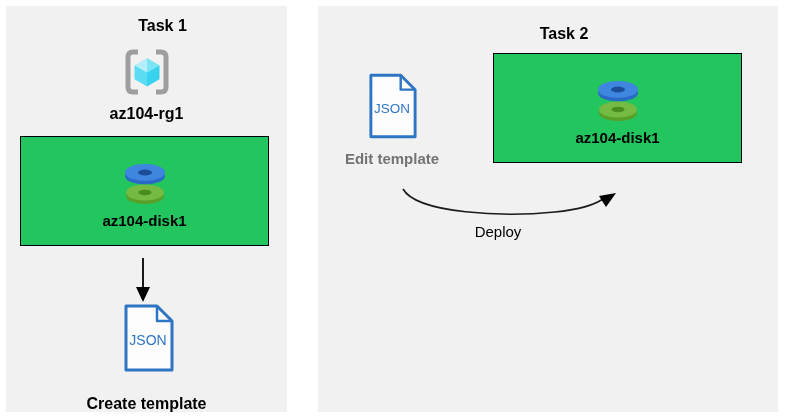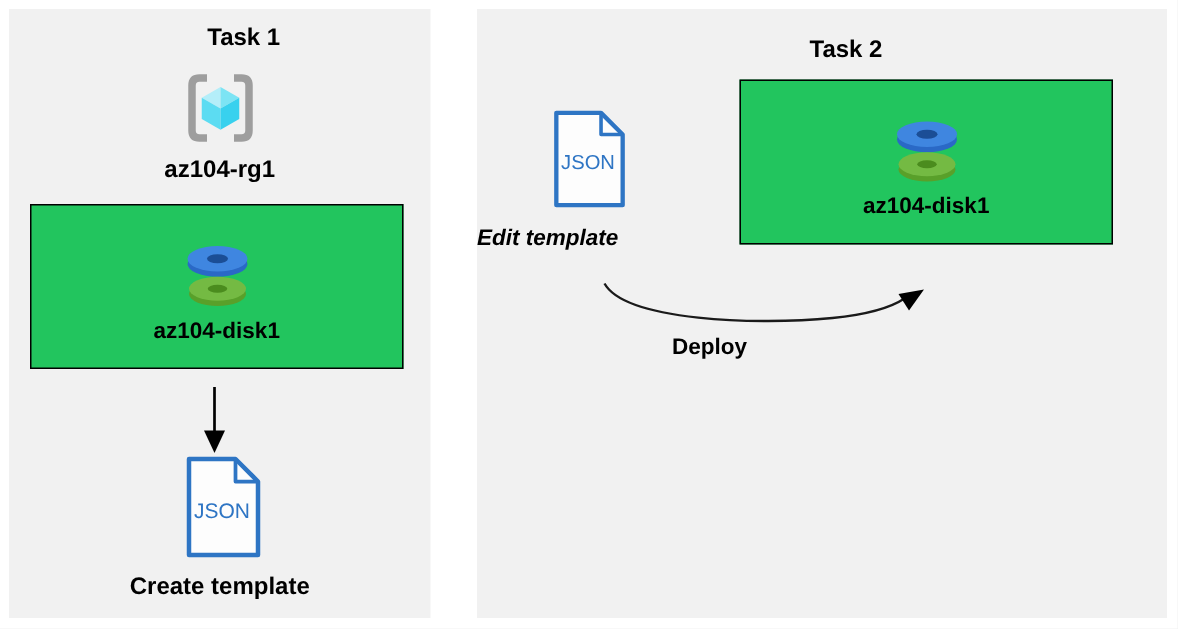--- a/index.html
+++ b/index.html
@@ -49,28 +49,28 @@
     font-size:15px; font-weight:700; color:#000;
     text-align:center;
   }
 
   .abs { position:absolute; line-height:0; }
 
   .rg-icon   { left:50%; transform:translateX(-50%); top:40px; }
   .rg-label  { top:99px; }
   .arrow-down{ left:126px; top:251px; }
   .json1     { left:117px; top:298px; }
-  .caption1  { top:377px;text-align:center; }
+  .caption1  { top:389px;text-align:center; }
 
   .json2       { left:50px; top:67px; }
-  .edit-caption{ left:0; width:148px; top:144px; text-align:left;
-                 font-size:15px; font-weight:700; color:#000000; position:absolute;font-style:italic; }
+  .edit-caption{ left:0; width:148px; top:144px; text-align:center;
+                 font-size:15px; font-weight:700; color:#737373; position:absolute; }
   .curve       { left:77px; top:176px; }
-  .deploy-caption{ left:130px; width:100px; top:217px; text-align:left;
-                 font-size:15px; font-weight:700; color:#000; position:absolute; }
+  .deploy-caption{ left:130px; width:100px; top:217px; text-align:center;
+                 font-size:15px; font-weight:400; color:#000; position:absolute; }
 
   svg text {
     font-family:"Liberation Sans", sans-serif;
   }
 </style>
 </head>
 <body>
 
 <div class="canvas">
 

